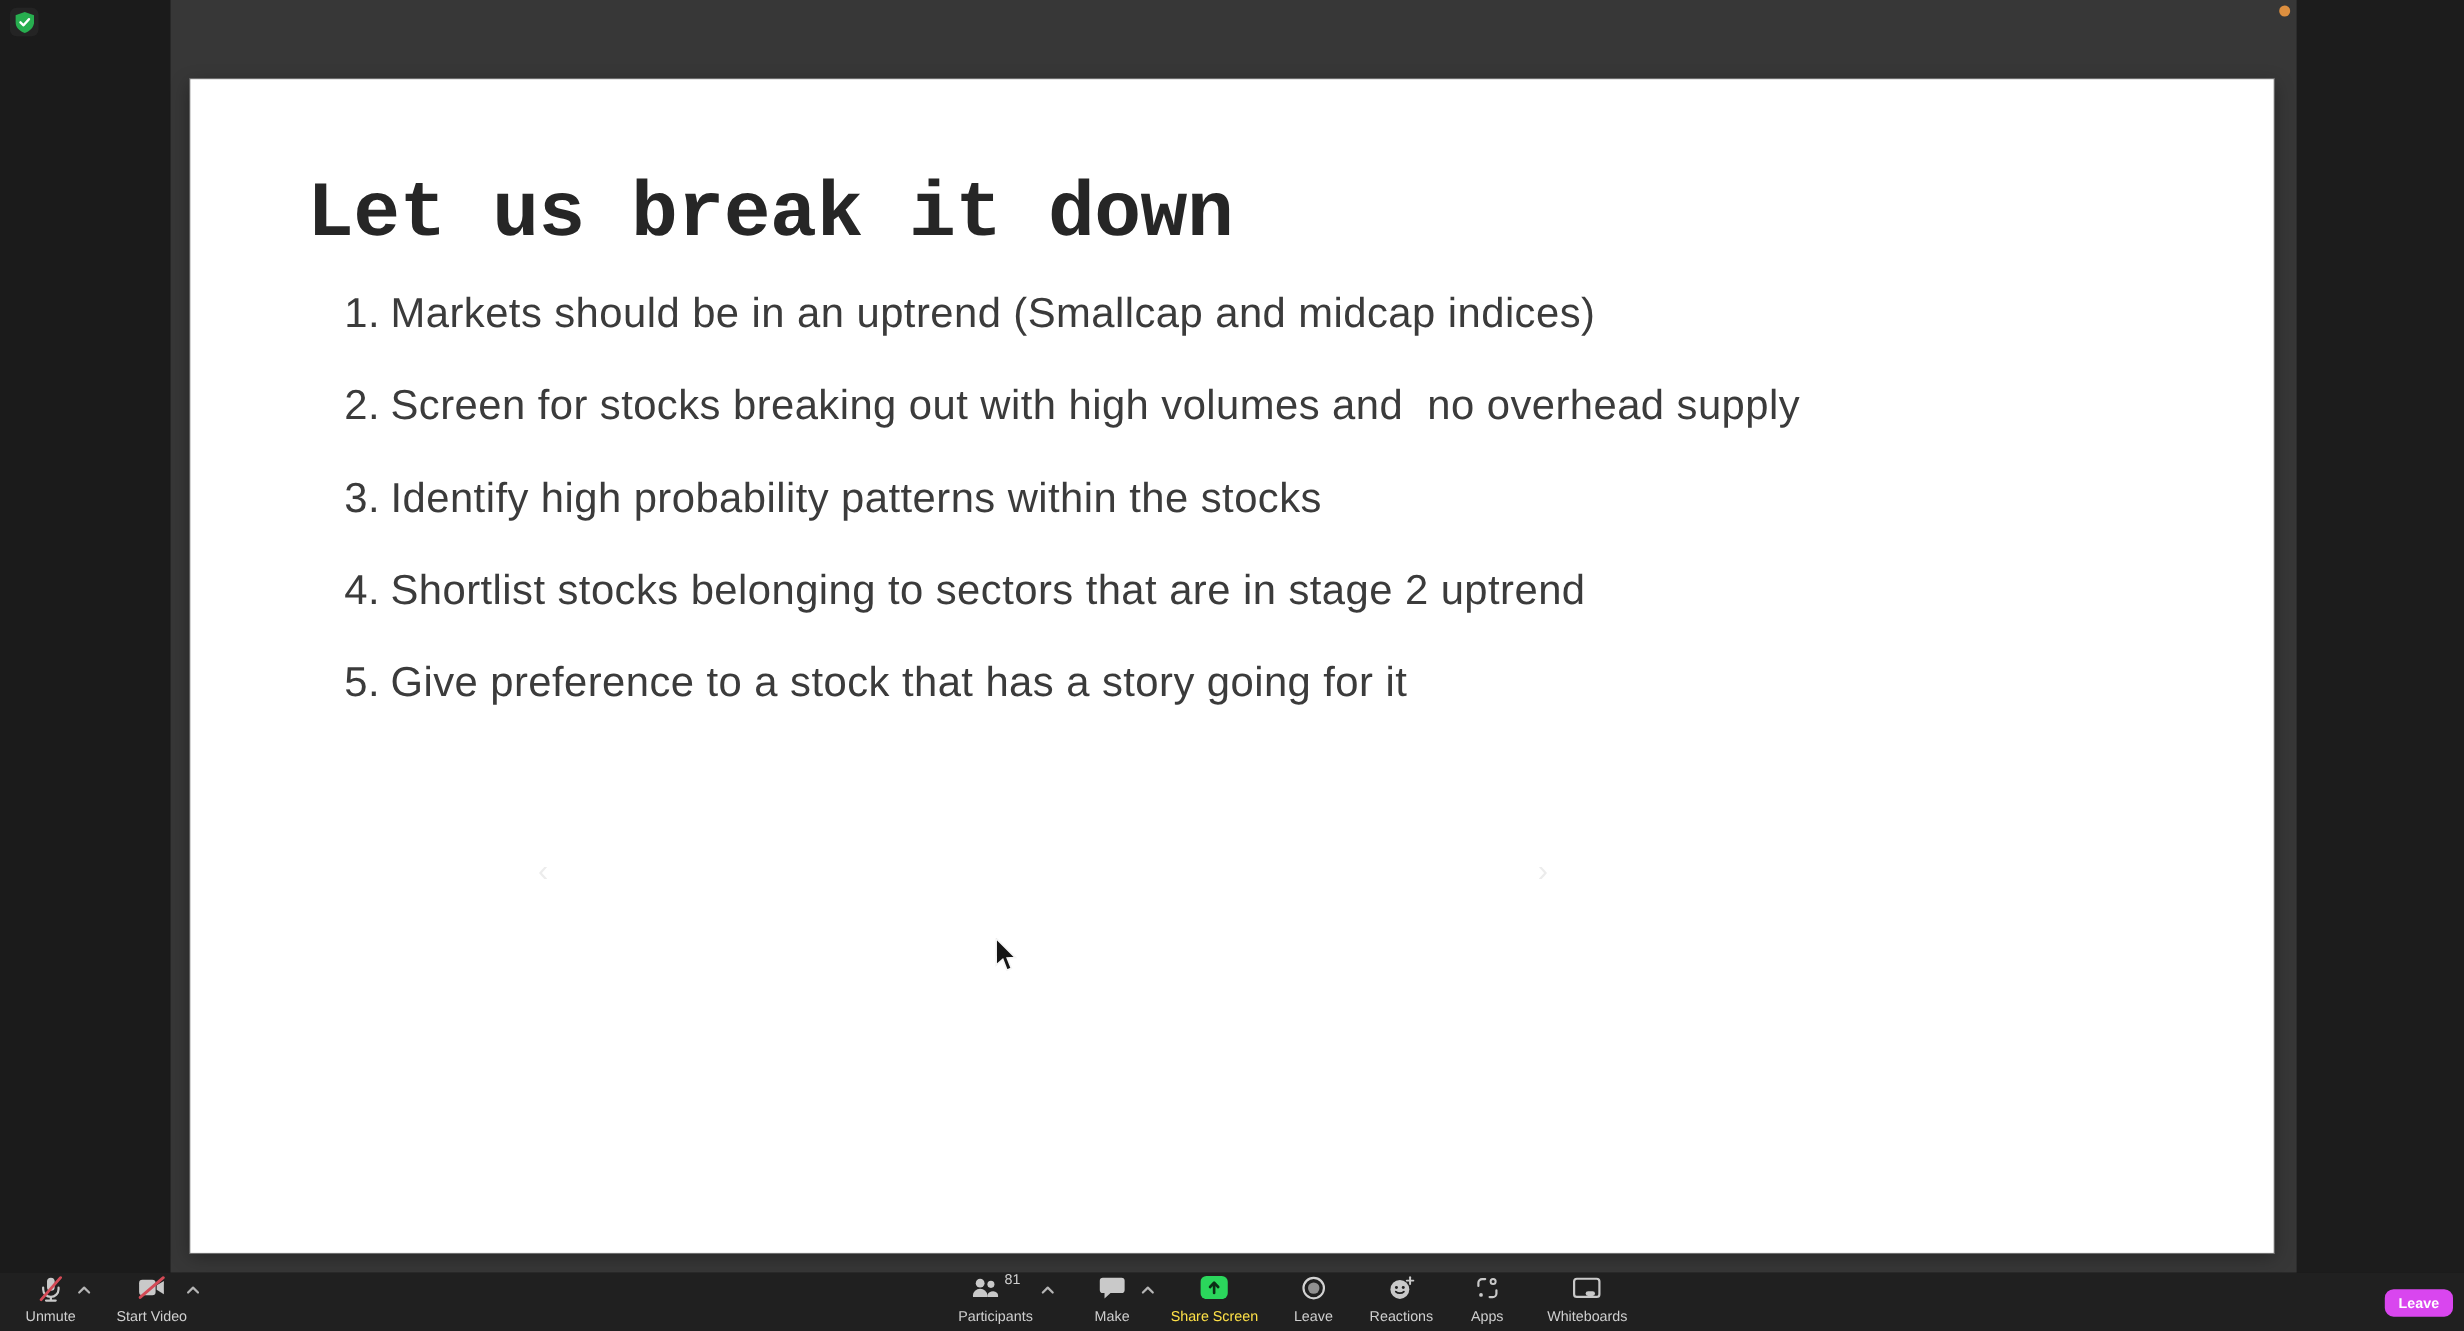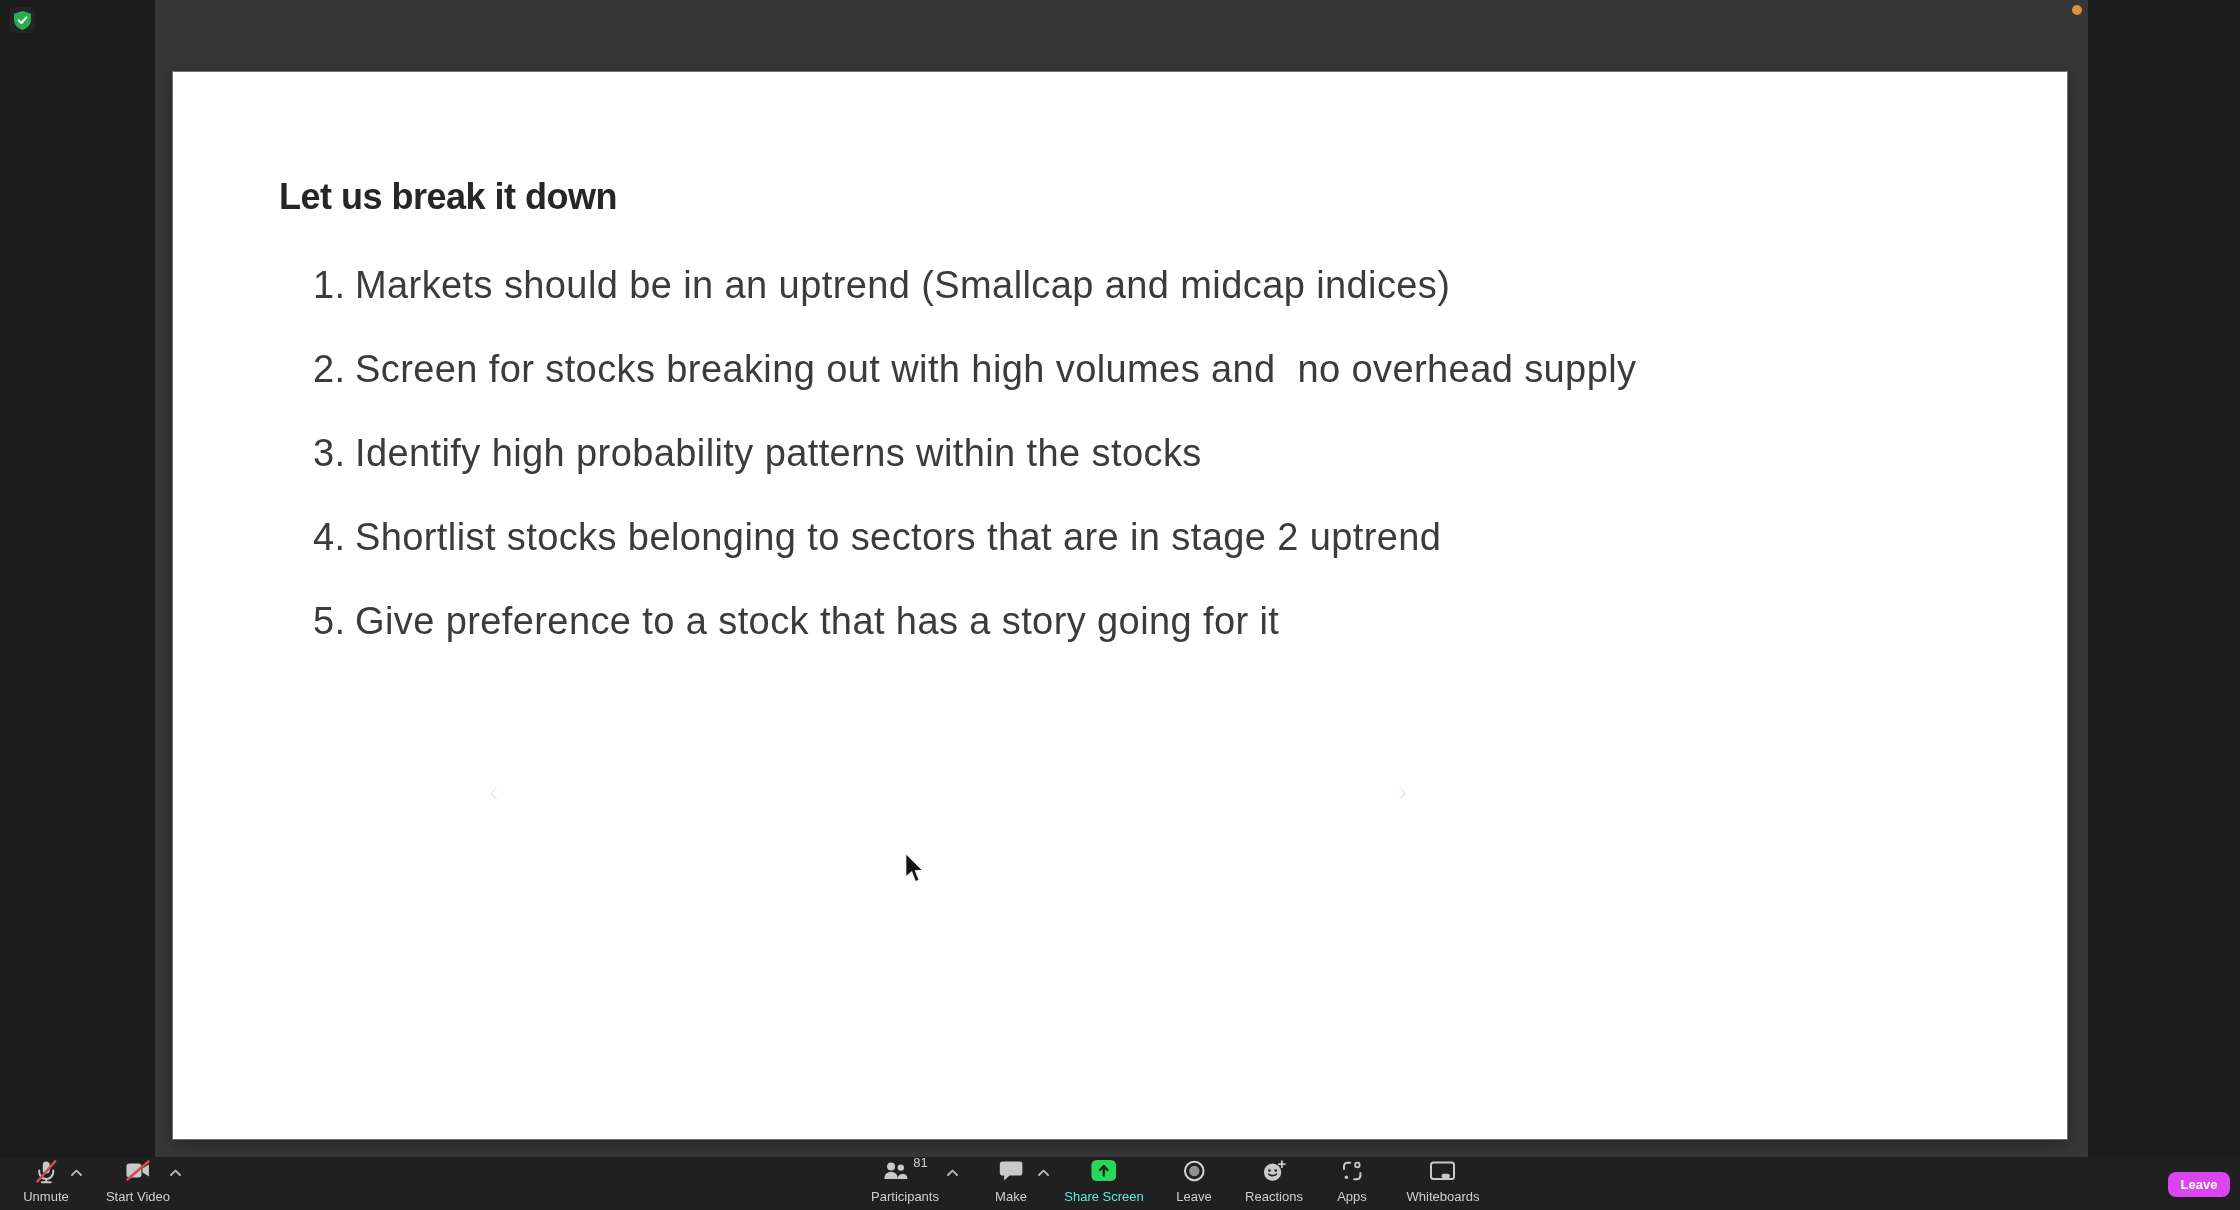--- a/index.html
+++ b/index.html
@@ -9,22 +9,22 @@
     font-family:"Liberation Sans","DejaVu Sans",sans-serif;
   }
   
   .share-area { position:absolute; left:155px; top:0; width:1933px; height:1157px; background:#373737; }
   .right-strip { position:absolute; left:2088px; top:0; width:152px; height:1157px; background:#1c1c1c; }
   .slide {
     position:absolute; left:173px; top:72px; width:1894px; height:1067px; background:#ffffff;
     box-shadow:0 0 0 1px rgba(190,190,190,.45), 0 4px 16px rgba(0,0,0,.35);
   }
   .slide-title {
-    position:absolute; left:106px; top:107px; line-height:1;
-    font-size:36px; font-weight:bold; color:#262626; letter-spacing:-0.5px;
+    position:absolute; left:106px; top:89px; line-height:1;
+    font-size:71px; font-weight:bold; color:#262626; letter-spacing:-0.5px;font-family:Liberation Mono, monospace;
   }
   .slide-item {
     position:absolute; left:140px; line-height:1; font-size:38px; color:#3b3b3b;
     letter-spacing:0.4px; white-space:pre;
   }
   .slide-item .num { display:inline-block; width:42px; }
   .i0{top:194px} .i1{top:278px} .i2{top:362px} .i3{top:446px} .i4{top:530px} .i5{top:614px}
   .slide-navmark {
     position:absolute; top:706px; font-size:28px; color:#c9c9c9; opacity:.35; line-height:1;
   }
@@ -38,21 +38,21 @@
   .status-dot { position:absolute; left:2072px; top:5px; width:10px; height:10px; border-radius:50%; background:#dd8f3f; }
 
   
   .toolbar { position:absolute; left:0; top:1157px; width:2240px; height:53px; background:#202020; }
   .tb-btn {
     position:absolute; top:3px; transform:translateX(-50%);
     display:flex; flex-direction:column; align-items:center; cursor:default;
   }
   .tb-icon-row { height:27px; display:flex; align-items:flex-start; justify-content:center; }
   .tb-label { font-size:13px; color:#cfcfcf; margin-top:3px; white-space:nowrap; line-height:1; }
-  .tb-label.green { color:#5eead4;text-align:center; }
+  .tb-label.green { color:#fde047;text-align:center; }
   .tb-count { font-size:13px; color:#cfcfcf; margin-left:5px; position:relative; top:-5px; }
   .tb-caret { position:absolute; top:12px; width:13px; height:8px; }
   .b-unmute{left:46px} .b-video{left:138px} .b-participants{left:905px} .b-chat{left:1011px}
   .b-share{left:1104px} .b-record{left:1194px} .b-reactions{left:1274px} .b-apps{left:1352px} .b-whiteboards{left:1443px}
   .c1{left:70px} .c2{left:169px} .c3{left:946px} .c4{left:1037px}
   .leave-btn {
     position:absolute; left:2168px; top:15px; width:62px; height:25px; border-radius:8px;
     background:#d946ef; color:#fff; font-size:13px; font-weight:bold;
     display:flex; align-items:center; justify-content:center; border:none; cursor:default;
     font-family:"Liberation Sans","DejaVu Sans",sans-serif;

